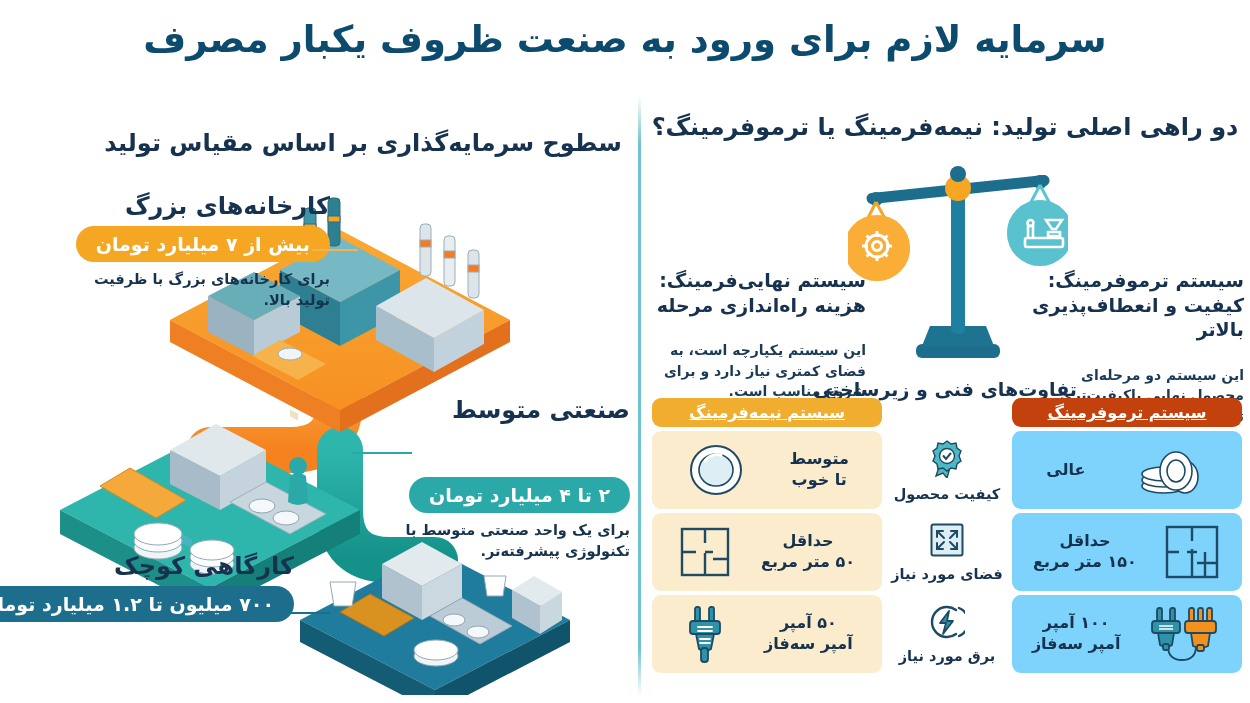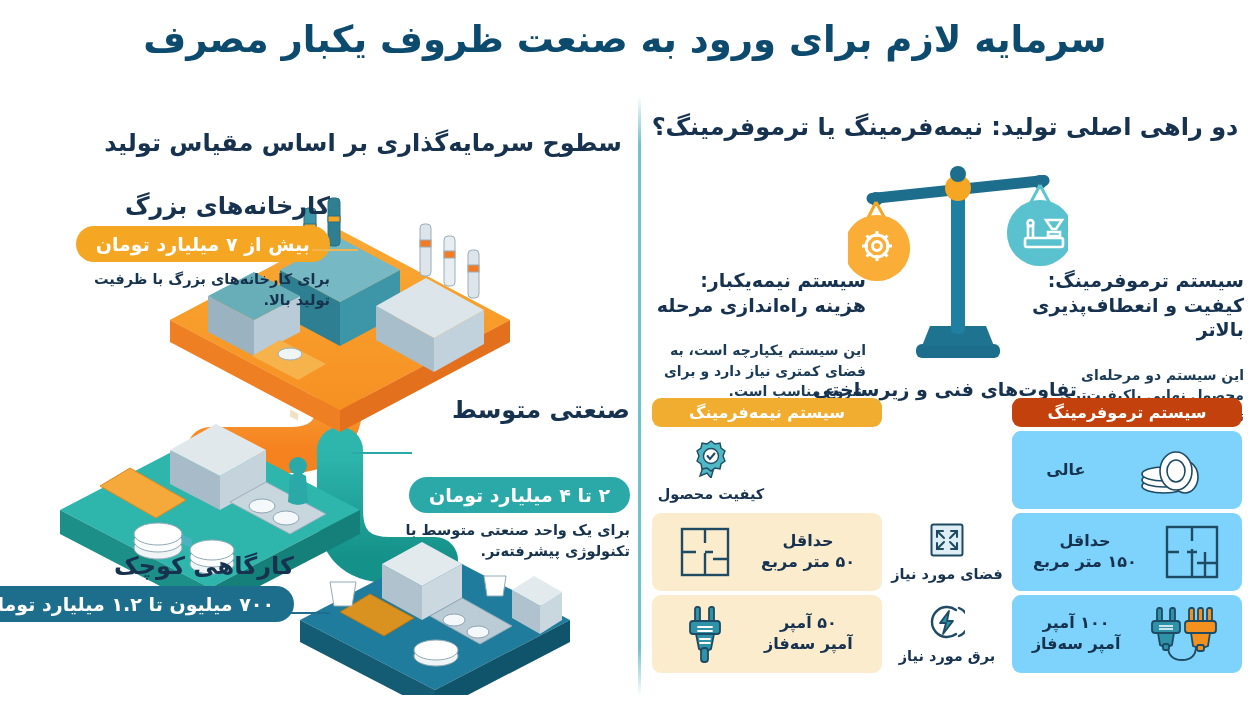--- a/index.html
+++ b/index.html
@@ -71,21 +71,21 @@
 
   
   .cmp-title{
     position:absolute;left:650px;top:378px;width:590px;text-align:center;
     font-size:19px;font-weight:bold;color:#17324f;
   }
   .cmp{position:absolute;left:652px;top:398px;width:590px;}
   .cmp-headrow{display:flex;justify-content:space-between;}
   .cmp-head{
     width:230px;text-align:center;color:#ffffff;font-weight:bold;font-size:16px;
-    padding:5px 0;border-radius:9px;
+    padding:5px 0;border-radius:9px;text-decoration:underline;
   }
   .cmp-head.orange{background:#F0AD30;}
   .cmp-head.teal{background:#c2410c;}
   .cmp-row{display:flex;justify-content:space-between;align-items:stretch;margin-top:4px;}
   .cell{
     width:230px;height:78px;border-radius:9px;display:flex;align-items:center;
     justify-content:space-around;padding:0 12px;box-sizing:border-box;
   }
   .cell.orange{background:#FBECCD;}
   .cell.teal{background:#7dd3fc;gap:8px;}
@@ -287,21 +287,21 @@
         <path d="M200 74 h12 v4 h-12 Z"></path>
         <rect x="177" y="80" width="38" height="9" rx="2"></rect>
         <path d="M180 80 v-12 h5 v12"></path>
         <circle cx="182.5" cy="65" r="3"></circle>
       </g>
     </svg>
   </div>
 
   <div class="sub" id="sub-semi">
     <h3>
-      <span>سیستم نیمه‌یکبار:</span><br>
+      <span>سیستم نهایی‌فرمینگ:</span><br>
       <span>هزینه راه‌اندازی مرحله</span>
     </h3>
     <p>این سیستم یکپارچه است، به فضای کمتری نیاز دارد و برای شروع مناسب است.</p>
   </div>
 
   <div class="sub" id="sub-thermo">
     <h3>
       <span>سیستم ترموفرمینگ:</span><br>
       <span>کیفیت و انعطاف‌پذیری بالاتر</span>
     </h3>
@@ -331,20 +331,31 @@
         <div class="cell-text">عالی</div>
       </div>
       <div class="mid">
         <svg width="42" height="40" viewBox="0 0 42 40">
           <path d="M14 26 l-4 12 l7 -3 l4 5 l4 -14 Z" fill="#4EB8C4" stroke="#1F4A63" stroke-width="1.4"></path>
           <path d="M21 3 l4 3 l5 -1 l1 5 l4 3 l-2 5 l2 5 l-4 3 l-1 5 l-5 -1 l-4 3 l-4 -3 l-5 1 l-1 -5 l-4 -3 l2 -5 l-2 -5 l4 -3 l1 -5 l5 1 Z" fill="#4EB8C4" stroke="#1F4A63" stroke-width="1.4"></path>
           <circle cx="21" cy="18" r="7.5" fill="#FFFFFF" stroke="#1F4A63" stroke-width="1.4"></circle>
           <path d="M17.5 18 l2.5 3 l4.5 -5.5" fill="none" stroke="#1F4A63" stroke-width="2" stroke-linecap="round"></path>
         </svg>
         <div class="mid-label">کیفیت محصول</div>
+      </div>
+      <div class="cell orange">
+        <div class="cell-text">
+          <span>متوسط</span><br>
+          <span>تا خوب</span>
+        </div>
+        <svg width="62" height="54" viewBox="0 0 62 54">
+          <ellipse cx="31" cy="27" rx="25" ry="24" fill="#FFFFFF" stroke="#1F4A63" stroke-width="2"></ellipse>
+          <ellipse cx="31" cy="27" rx="17" ry="16" fill="#DDEEF4" stroke="#1F4A63" stroke-width="1.6"></ellipse>
+          <path d="M20 18 q6 -8 16 -6" fill="none" stroke="#FFFFFF" stroke-width="3" stroke-linecap="round"></path>
+        </svg>
       </div>
     </div>
 
     <div class="cmp-row">
       <div class="cell teal">
         <svg width="58" height="58" viewBox="0 0 58 58">
           <g fill="none" stroke="#1F4A63" stroke-width="2.4">
             <rect x="4" y="4" width="50" height="50"></rect>
             <path d="M29 4 v14 M29 26 v28 M4 29 h12 M24 29 h10 M42 29 v25 M34 40 h20"></path>
           </g>

